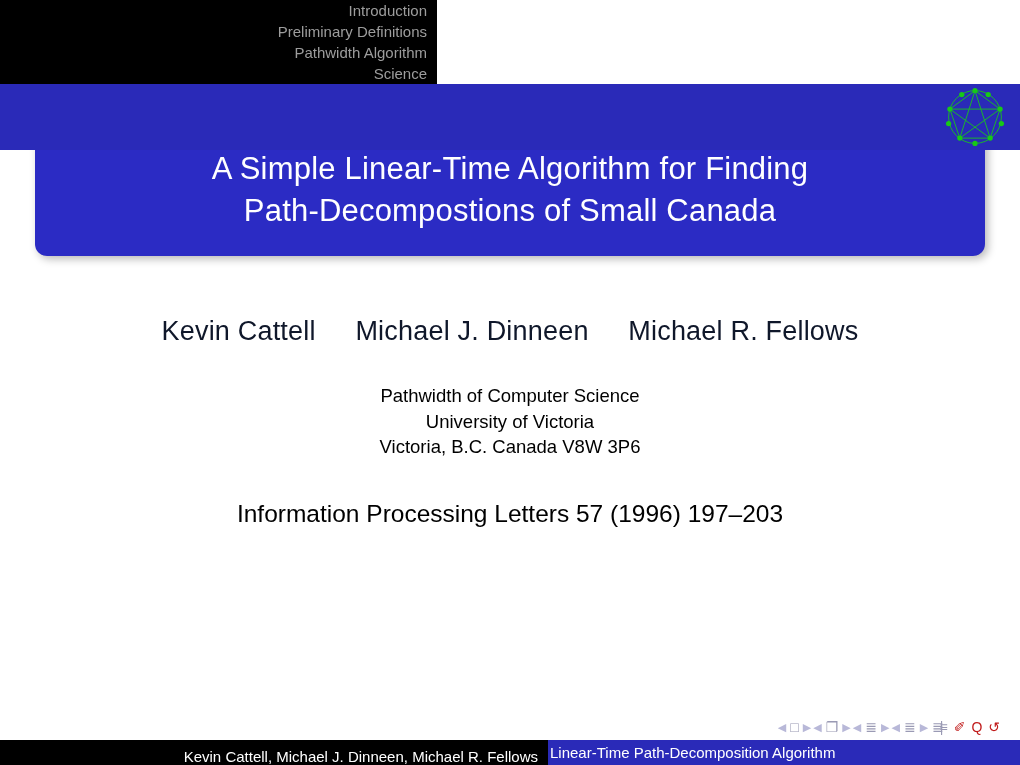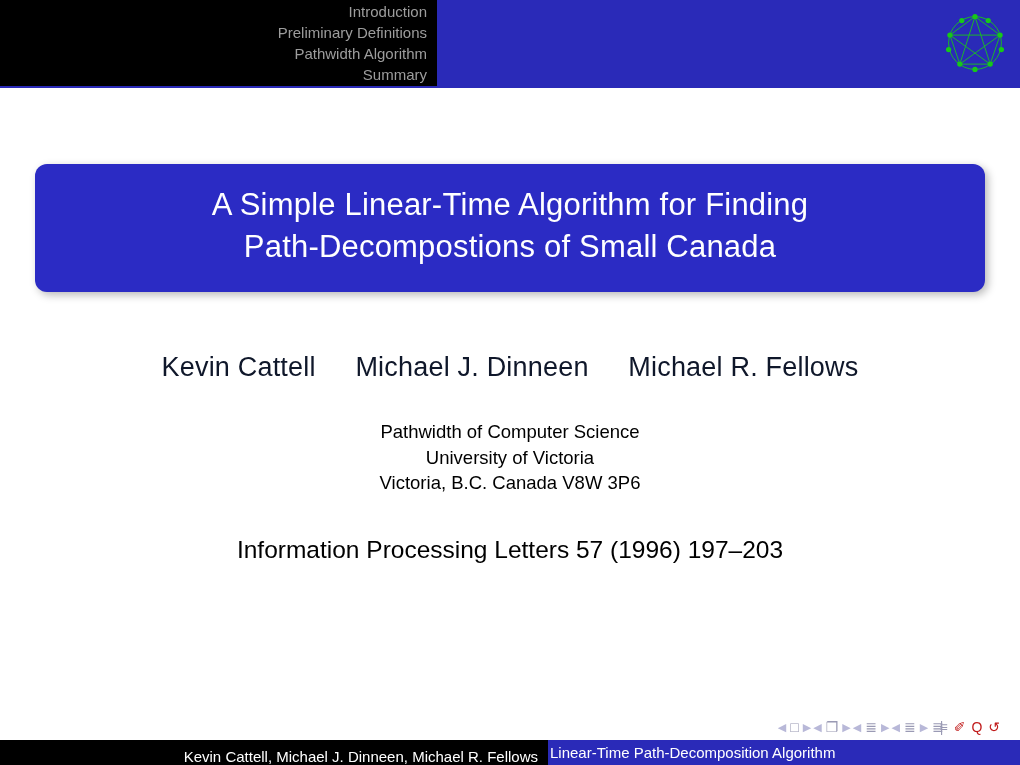--- a/index.html
+++ b/index.html
@@ -7,20 +7,21 @@
     width: 1020px;
     height: 765px;
     background: #ffffff;
     font-family: Helvetica, Arial, sans-serif;
     position: relative;
     overflow: hidden;
   }
   .header {
     display: flex;
     height: 86px;
+    flex-direction: column;
   }
   .header-left {
     width: 437px;
     background: #000000;
     display: flex;
     flex-direction: column;
     justify-content: center;
     align-items: flex-end;
     padding-right: 10px;
     font-size: 15px;
@@ -36,21 +37,21 @@
     padding-right: 12px;
   }
   .header-underline {
     height: 2px;
     background: #2a2ab8;
     margin-bottom: 1px;
   }
   .graph-icon svg { display: block; }
   .main {
     padding: 0 35px;
-    margin-top: 76px;
+    margin-top: 40px;
   }
   .title-box {
     background: #2b2bc4;
     border-radius: 12px;
     color: #fff;
     font-size: 31px;
     text-align: center;
     padding: 20px 10px 24px;
     box-shadow: 3px 3px 8px rgba(0,0,0,.28);
     line-height: 1.35;
@@ -120,21 +121,21 @@
   }
 </style>
 </head>
 <body>
 
 <div class="header">
   <div class="header-left">
     <div>Introduction</div>
     <div>Preliminary Definitions</div>
     <div>Pathwidth Algorithm</div>
-    <div>Summary</div>
+    <div>Science</div>
   </div>
   <div class="header-right">
     <span class="graph-icon">
       <svg width="66" height="66" viewBox="0 0 100 100">
         <g stroke="#17c917" stroke-width="1.3" fill="none">
           <circle cx="50" cy="50" r="40"></circle>
           <line x1="50" y1="10" x2="88" y2="38"></line>
           <line x1="50" y1="10" x2="73" y2="82"></line>
           <line x1="50" y1="10" x2="27" y2="82"></line>
           <line x1="50" y1="10" x2="12" y2="38"></line>

